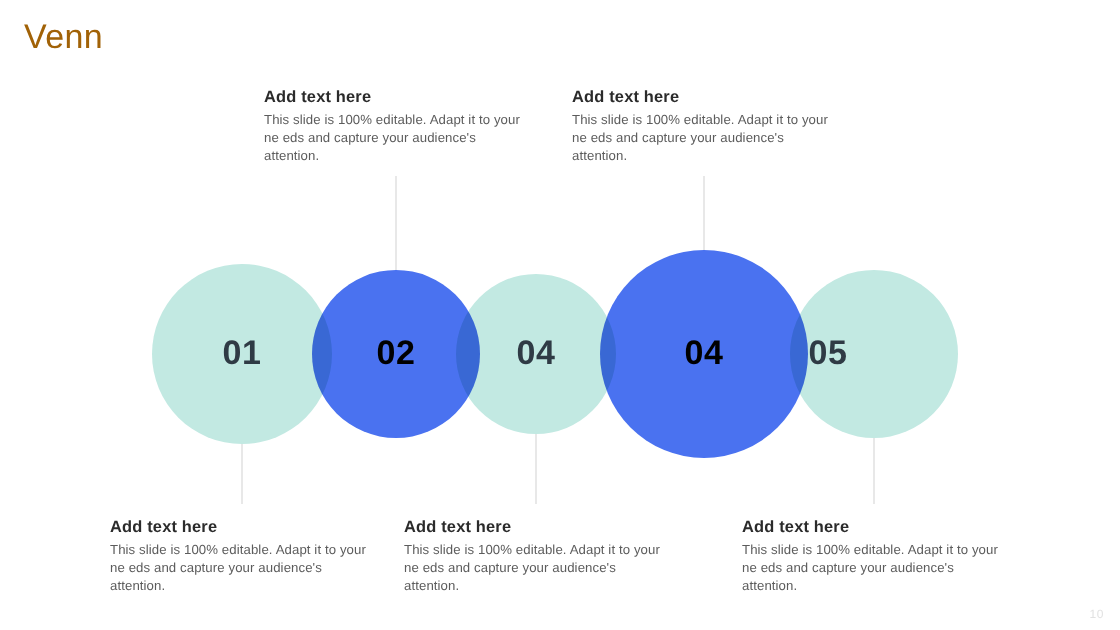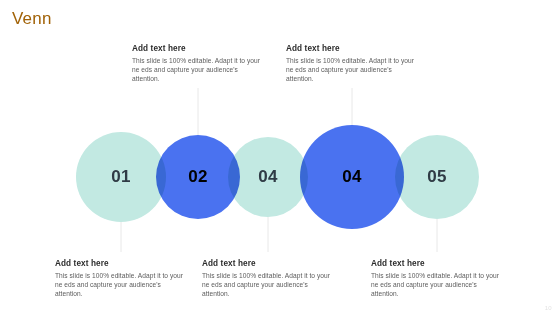--- a/index.html
+++ b/index.html
@@ -119,21 +119,21 @@
           <circle cx="268" cy="177" r="40" fill="#c2e9e2" style="mix-blend-mode: multiply;"></circle>
           <circle cx="352" cy="177" r="52" fill="#4a72f0" style="mix-blend-mode: multiply;"></circle>
           <circle cx="437" cy="177" r="42" fill="#c2e9e2" style="mix-blend-mode: multiply;"></circle>
         </g>
     </svg>
     <div id="number-layer">
         <div class="circle-num num-dark" style="left: 121px; top: 177px;">01</div>
         <div class="circle-num num-light" style="left: 198px; top: 177px;">02</div>
         <div class="circle-num num-dark" style="left: 268px; top: 177px;">04</div>
         <div class="circle-num num-light" style="left: 352px; top: 177px;">04</div>
-        <div class="circle-num num-dark" style="left: 437px; top: 177px;">05</div>
+        <div class="circle-num num-dark" style="left: 414px; top: 177px;">05</div>
       </div>
   </div>
 
   <div id="callout-layer">
       <div class="callout" style="left: 132px; top: 43px;">
         <p class="callout-title">Add text here</p>
         <p class="callout-body">This slide is 100% editable. Adapt it to your ne eds and capture your audience's attention.</p>
       </div>
       <div class="callout" style="left: 286px; top: 43px;">
         <p class="callout-title">Add text here</p>

